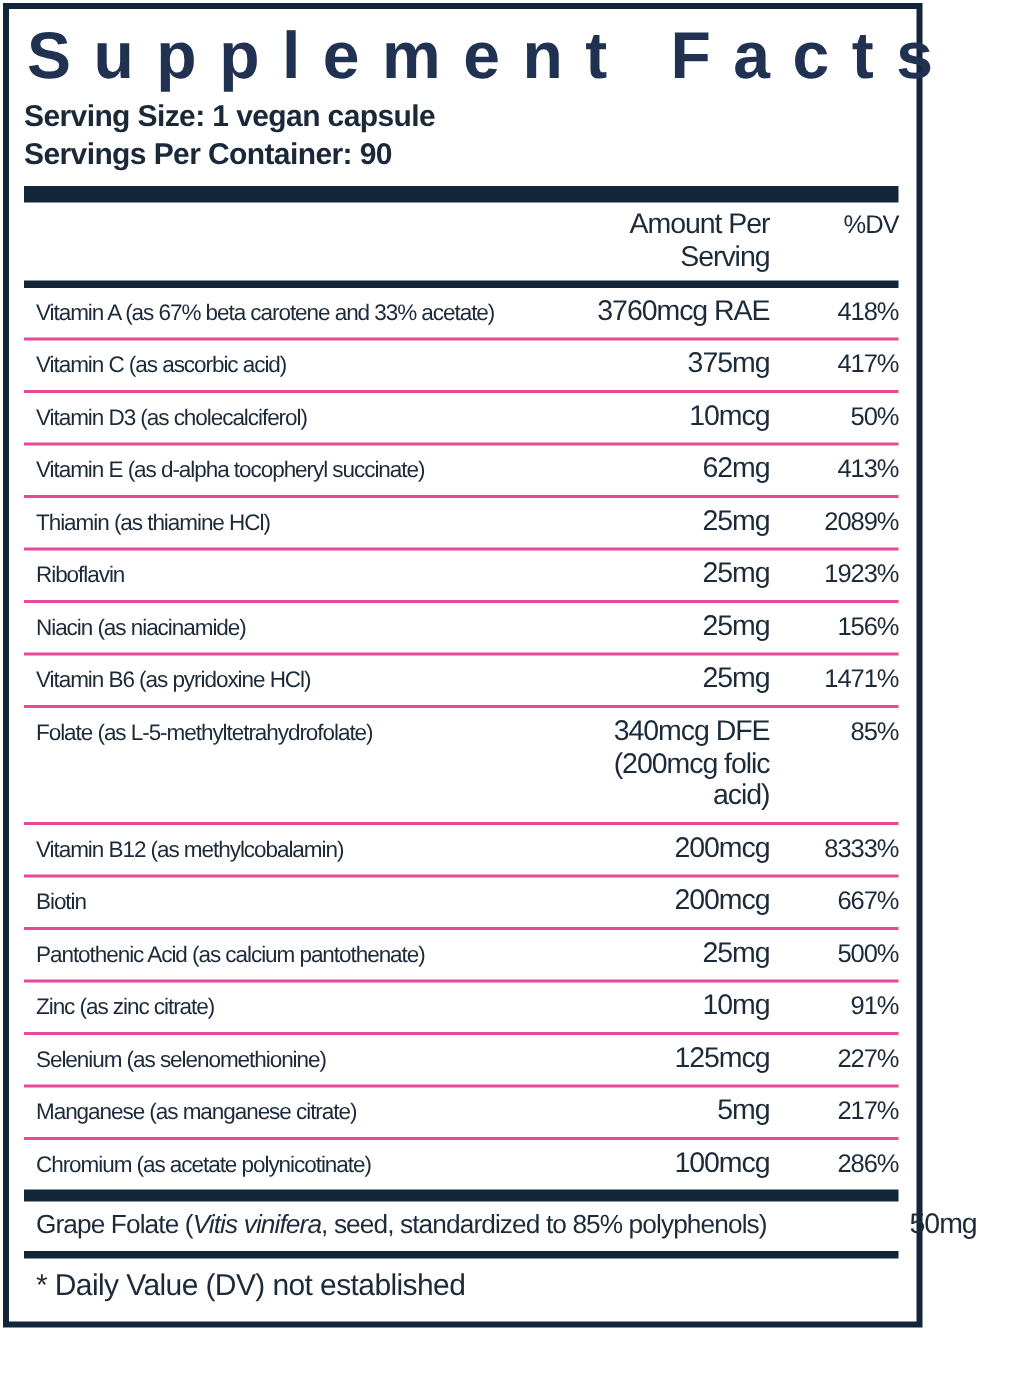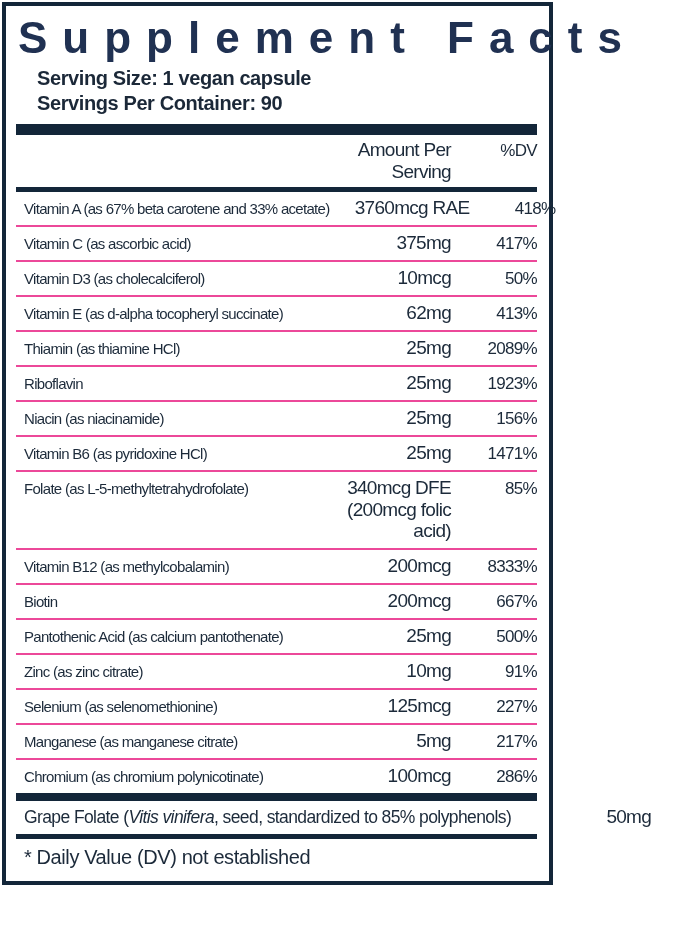--- a/index.html
+++ b/index.html
@@ -8,41 +8,41 @@
     background: #ffffff;
     font-family: "Liberation Sans", sans-serif;
     color: #1c2a3a;
     overflow: hidden;
   }
   .page { position: relative; width: 679px; height: 933px; }
 
   .facts-box {
     box-sizing: border-box;
     margin: 2px 0 0 2px;
-    width: 551px;
+    width: 613px;
     border: 4px solid #132639;
     background: #fff;
     padding: 6px 12px 8px 10px;
   }
 
   .title {
     font-weight: bold;
     font-size: 44px;
     letter-spacing: 15px;
     color: #203152;
     white-space: nowrap;
     line-height: 1.08;
     margin: 2px 0 4px 2px;
   }
   .serving-line {
     font-weight: bold;
     font-size: 20px;
     letter-spacing: -0.4px;
     line-height: 1.25;
-    margin-left: 21px;
+    margin-left: 0;
     color: #1b2838;
   }
 
   .bar { background: #132639; }
   .bar-xl { height: 11px; margin-top: 8px; }
   .bar-md { height: 5px; }
   .bar-lg { height: 8px; }
 
   .row { display: flex; align-items: baseline; }
   .cell { letter-spacing: -0.7px; }
@@ -176,21 +176,21 @@
   </div>
 
 
   <div class="row nutrient-row">
     <div class="cell name">Manganese (as manganese citrate)</div>
     <div class="cell amount">5mg</div>
     <div class="cell dv">217%</div>
   </div>
 
   <div class="row nutrient-row">
-    <div class="cell name">Chromium (as chromium polynicotinate)</div>
+    <div class="cell name">Chromium (as acetate polynicotinate)</div>
     <div class="cell amount">100mcg</div>
     <div class="cell dv">286%</div>
   </div>
 </div>
 
     <div class="bar bar-lg"></div>
 
     <div class="row grape-row">
       <div class="cell name"><span>Grape Folate (</span><span class="latin">Vitis vinifera</span><span>, seed, standardized to 85% polyphenols)</span></div>
       <div class="cell amount">50mg</div>

